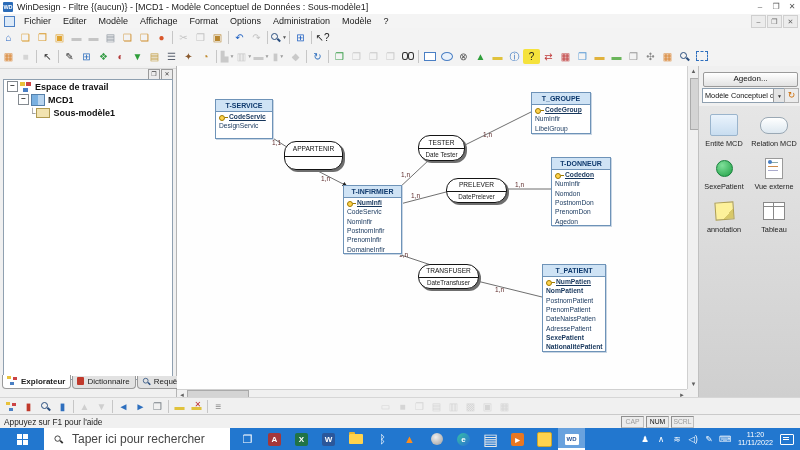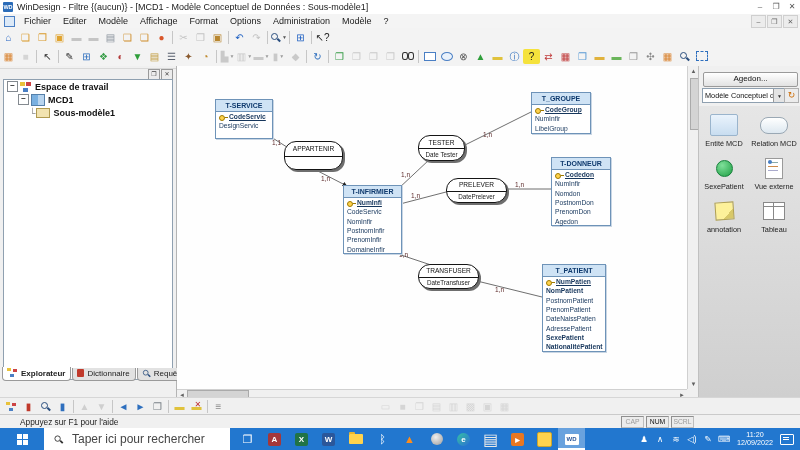--- a/index.html
+++ b/index.html
@@ -52,21 +52,21 @@
   #lp-btns{position:absolute;right:3px;top:0;display:flex}
   #tree-box{position:absolute;left:3px;top:13px;right:3px;bottom:17px;background:#fff;border:1px solid #8fa0b0}
   .tree-row{display:flex;align-items:center;height:13px;font-size:9px;font-weight:bold;color:#111;white-space:nowrap}
   .expand-box{width:9px;height:9px;border:1px solid #848a90;background:#fff;font-size:8px;line-height:7px;text-align:center;color:#333;margin-right:2px;flex:0 0 9px}
   .tree-conn{color:#888;font-size:9px;margin-right:1px}
   .tico{width:12px;height:10px;position:relative;margin-right:3px;flex:0 0 12px}
   .tico.workspace i{position:absolute;left:0;top:0;width:5px;height:4px;background:#e8c23c;box-shadow:6px 0 0 #cc4444,3px 6px 0 #4a7fc4}
   .tico.model{background:linear-gradient(90deg,#7ab0e0 50%,#b8d4ee 50%);border:1px solid #5580aa}
   .tico.submodel{background:#f2e3b0;border:1px solid #b09a50;width:10px;height:8px}
   
-  #lp-tabs{position:absolute;left:2px;bottom:16px;display:flex;align-items:center}
+  #lp-tabs{position:absolute;left:2px;bottom:8px;display:flex;align-items:center}
   .tab{display:flex;align-items:center;gap:3px;font-size:8px;color:#222;background:#e2e2e2;border:1px solid #9a9a9a;border-top:none;padding:1px 5px 2px 4px;border-radius:0 0 4px 4px;margin-right:1px}
   .tab.active{background:#fff;font-weight:bold}
   .tab .mag{transform:scale(.8);margin:-1px}
   .book{width:7px;height:8px;border-radius:1px}
 
   
   #canvas{left:177px;top:66px;width:510px;height:323px;background:#fefefe;overflow:hidden}
   #vscroll{left:687px;top:66px;width:11px;height:323px;background:#f0f0f0;border-left:1px solid #d0d0d0}
   #hscroll{left:177px;top:389px;width:510px;height:9px;background:#f0f0f0;border-top:1px solid #d0d0d0;display:flex;align-items:center}
   .scr-arrow{font-size:6px;color:#606060;width:10px;text-align:center;line-height:8px}
@@ -110,21 +110,21 @@
   .shp-business-object::before{content:'';position:absolute;left:4px;top:4px;width:4px;height:4px;background:#fff;border-radius:50%;box-shadow:7px 3px 0 #fff,3px 8px 0 #fff}
   .shp-annotation{width:17px;height:16px;background:linear-gradient(135deg,#fdf19a 70%,#d8c868 70%);border:1px solid #b0a050;transform:rotate(-4deg)}
   .shp-table{width:20px;height:16px;background:#fff;border:1px solid #888;position:relative}
   .shp-table::before{content:'';position:absolute;left:0;top:3px;width:100%;height:1px;background:#888}
   .shp-table::after{content:'';position:absolute;left:9px;top:0;width:1px;height:100%;background:#888}
 
   
   #bottombar{left:0;top:397px;width:800px;height:17px;background:#f0f0f0;border-top:1px solid #d6d6d6;display:flex;align-items:center}
   #bottombar .group2{margin-left:150px;display:flex;align-items:center}
   #statusbar{left:0;top:414px;width:800px;height:14px;background:#f0f0f0;border-top:1px solid #cacaca;font-size:8.3px;color:#222;display:flex;align-items:center}
-  #status-text{padding-left:20px}
+  #status-text{padding-left:4px}
   #indicators{position:absolute;right:106px;display:flex;gap:2px}
   .ind{width:21px;height:10px;background:#ececec;border:1px solid #bdbdbd;border-top-color:#8f8f8f;border-left-color:#8f8f8f;font-size:6.8px;line-height:10px;text-align:center;color:#9a9a9a}
   .ind.active{color:#111}
 
   #taskbar{left:0;top:428px;width:800px;height:22px;background:#2277cf;display:flex;align-items:center}
   #start-btn{width:44px;height:22px;display:flex;align-items:center;justify-content:center}
   .wlogo{width:11px;height:11px;position:relative}
   .wlogo::before{content:'';position:absolute;left:0;top:0;width:5px;height:5px;background:#fff;box-shadow:6px 0 0 #fff,0 6px 0 #fff,6px 6px 0 #fff}
   #task-search{width:186px;height:22px;background:#fff;display:flex;align-items:center;gap:6px;padding-left:9px;box-sizing:border-box}
   #task-search .mag{transform:scale(.9)}
@@ -600,17 +600,17 @@
     <span id="tray-icons" style="display:flex;align-items:center">
         <span class="tray-ico">♟</span>
         <span class="tray-ico">∧</span>
         <span class="tray-ico">≋</span>
         <span class="tray-ico">◁)</span>
         <span class="tray-ico">✎</span>
         <span class="tray-ico">⌨</span>
       </span>
     <div id="clock">
       <div>11:20</div>
-      <div>12/09/2022</div>
+      <div>11/11/2022</div>
     </div>
     <span id="notif"></span>
   </div>
 </div>
 
 </body></html>

